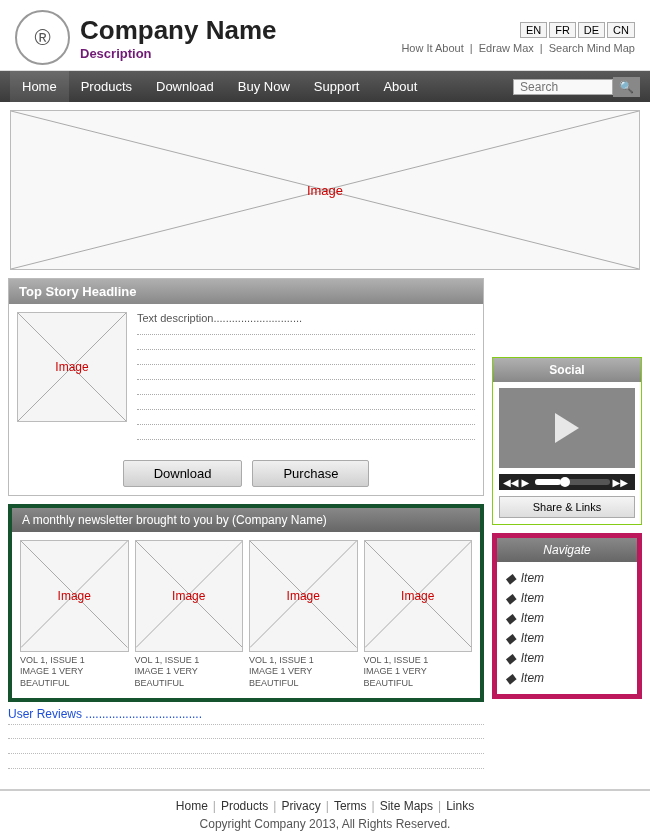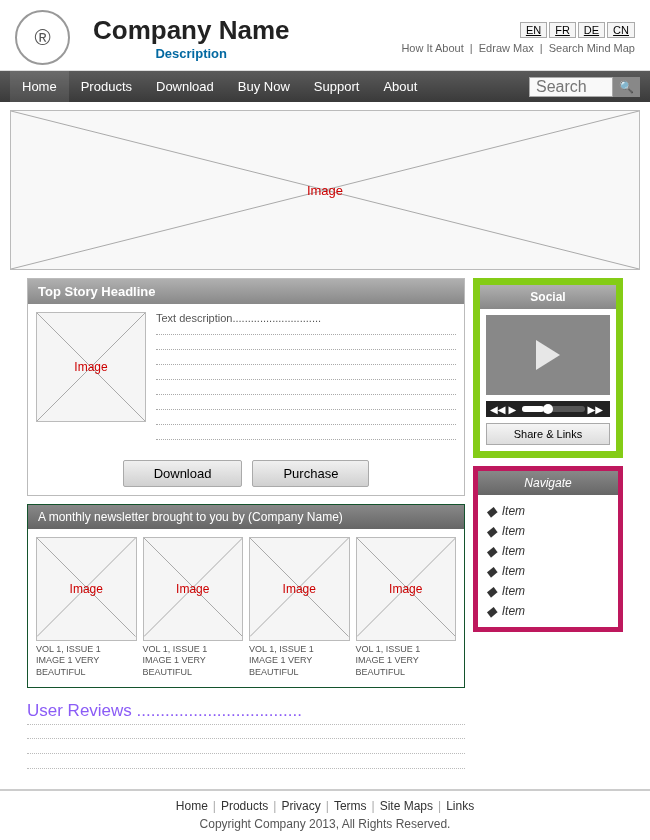--- a/index.html
+++ b/index.html
@@ -1,79 +1,79 @@
 <!DOCTYPE html>
 <html><head>
   <meta charset="utf-8">
   <style>
     * { box-sizing: border-box; margin: 0; padding: 0; }
     body { font-family: Arial, sans-serif; font-size: 12px; background: #fff; width: 650px; }
 
     
     .header { display: flex; align-items: center; padding: 10px 15px 5px 15px; border-bottom: 1px solid #ddd; }
     .logo-circle { width: 55px; height: 55px; border-radius: 50%; border: 2px solid #999; display: flex; align-items: center; justify-content: center; font-size: 22px; color: #555; flex-shrink: 0; }
-    .company-info { margin-left: 23px; text-align: center; }
+    .company-info { margin-left: 10px; }
     .company-name { font-size: 26px; font-weight: bold; color: #222; }
-    .company-desc { font-size: 13px; font-weight: bold; color: #0369a1; }
+    .company-desc { font-size: 13px; font-weight: bold; color: #701a75; }
     .header-right { margin-left: auto; text-align: right; }
-    .lang-buttons { display: flex; gap: 2px; justify-content: flex-end; margin-bottom: 4px; text-decoration: underline; }
+    .lang-buttons { display: flex; gap: 2px; justify-content: flex-end; margin-bottom: 4px; }
     .lang-btn { border: 1px solid #aaa; padding: 1px 5px; font-size: 11px; cursor: pointer; background: #f5f5f5; }
     .top-links { font-size: 11px; color: #666; }
     .top-links a { color: #666; text-decoration: none; }
     .top-links span { margin: 0 3px; }
 
     
     nav { background: linear-gradient(to bottom, #5a5a5a, #3a3a3a); padding: 0 10px; display: flex; align-items: center; }
     .nav-items { display: flex; flex: 1; }
     .nav-item { color: #fff; padding: 8px 12px; font-size: 13px; cursor: pointer; white-space: nowrap; }
     .nav-item.active { background: rgba(255,255,255,0.1); }
     .search-box { display: flex; align-items: center; margin-left: auto; }
-    .search-input { border: 1px solid #aaa; padding: 0 6px; font-size: 16px; width: 84px; background: #f9f9f9; }
+    .search-input { border: 1px solid #aaa; padding: 0 6px; font-size: 12px; width: 100px; background: #f9f9f9; }
     .search-btn { background: #888; border: none; color: white; padding: 3px 6px; cursor: pointer; font-size: 12px; }
 
     
     .hero { margin: 8px 10px; border: 1px solid #bbb; height: 160px; position: relative; background: #f8f8f8; }
     .hero-label { position: absolute; top: 50%; left: 50%; transform: translate(-50%, -50%); color: #c00; font-size: 13px; }
 
     
-    .main-area { display: flex; padding: 0 27px; gap: 8px; }
+    .main-area { display: flex; padding: 0 8px; gap: 8px; align-items: center; }
     .content-left { flex: 1; }
     .content-right { width: 150px; flex-shrink: 0; }
 
     
     .top-story { border: 1px solid #bbb; margin-bottom: 8px; }
     .section-title { background: linear-gradient(to bottom, #b0b0b0, #888); color: #fff; padding: 5px 10px; font-size: 13px; font-weight: bold; }
     .story-body { display: flex; padding: 8px; gap: 10px; }
     .story-image { width: 110px; height: 110px; border: 1px solid #bbb; position: relative; flex-shrink: 0; background: #f5f5f5; }
     .img-placeholder { position: relative; width: 100%; height: 100%; }
     .img-placeholder svg { position: absolute; top: 0; left: 0; }
     .img-label { position: absolute; top: 50%; left: 50%; transform: translate(-50%, -50%); color: #c00; font-size: 12px; }
     .story-text { flex: 1; font-size: 11px; color: #555; }
     .story-text .text-line { border-bottom: 1px dotted #aaa; margin-bottom: 4px; height: 11px; }
     .story-text .text-desc { margin-bottom: 0; }
 
     
     .button-row { display: flex; gap: 10px; padding: 8px; justify-content: center; }
     .btn-download, .btn-purchase { border: 1px solid #aaa; background: linear-gradient(to bottom, #f0f0f0, #d0d0d0); padding: 5px 30px; font-size: 13px; cursor: pointer; border-radius: 2px; }
 
     
-    .newsletter { border: 1px solid #14532d; margin-bottom: 8px; }
+    .newsletter { border: 4px solid #14532d; }
     .newsletter-title { background: linear-gradient(to bottom, #888, #666); color: #fff; padding: 5px 10px; font-size: 12px; }
     .newsletter-grid { display: flex; gap: 6px; padding: 8px; }
     .newsletter-item { flex: 1; }
     .news-img { width: 100%; aspect-ratio: 1; border: 1px solid #bbb; position: relative; background: #f5f5f5; }
     .news-caption { font-size: 9px; color: #555; margin-top: 3px; line-height: 1.3; }
 
     
     .user-reviews { padding: 5px 0; }
-    .review-title { font-size: 17px; color: #8b5cf6; margin-bottom: 4px; border-bottom: 1px dotted #bbb; padding-bottom: 3px; }
+    .review-title { font-size: 12px; color: #1d4ed8; margin-bottom: 4px; border-bottom: 1px dotted #bbb; padding-bottom: 3px; }
     .review-line { border-bottom: 1px dotted #bbb; margin-bottom: 5px; height: 10px; }
 
     
-    .social-box { border: 7px solid #84cc16; margin-bottom: 8px; }
+    .social-box { border: 1px solid #84cc16; margin-bottom: 8px; }
     .social-title { background: linear-gradient(to bottom, #b0b0b0, #888); color: #fff; padding: 5px 10px; font-size: 12px; font-weight: bold; text-align: center; }
     .video-player { background: #888; margin: 6px; height: 80px; position: relative; display: flex; align-items: center; justify-content: center; }
     .play-btn { width: 0; height: 0; border-top: 15px solid transparent; border-bottom: 15px solid transparent; border-left: 24px solid rgba(255,255,255,0.8); }
     .video-controls { background: #222; margin: 0 6px; height: 16px; display: flex; align-items: center; padding: 0 4px; }
     .ctrl-btn { color: #fff; font-size: 10px; margin-right: 3px; cursor: pointer; }
     .progress-bar { flex: 1; height: 6px; background: #555; border-radius: 3px; margin: 0 3px; position: relative; }
     .progress-fill { width: 35%; height: 100%; background: #fff; border-radius: 3px; }
     .progress-thumb { width: 10px; height: 10px; background: #fff; border-radius: 50%; position: absolute; top: -2px; left: 33%; }
     .share-btn { margin: 6px; border: 1px solid #aaa; background: linear-gradient(to bottom, #f5f5f5, #ddd); padding: 4px; text-align: center; font-size: 11px; cursor: pointer; }
 

